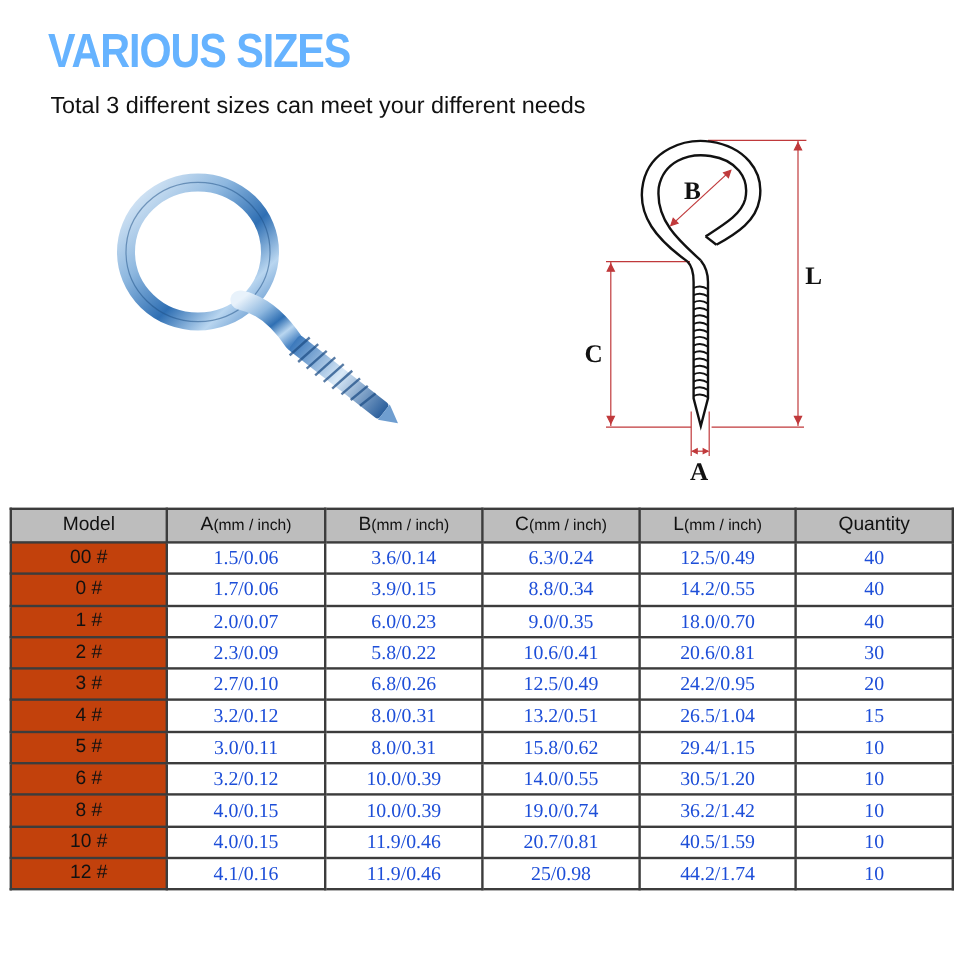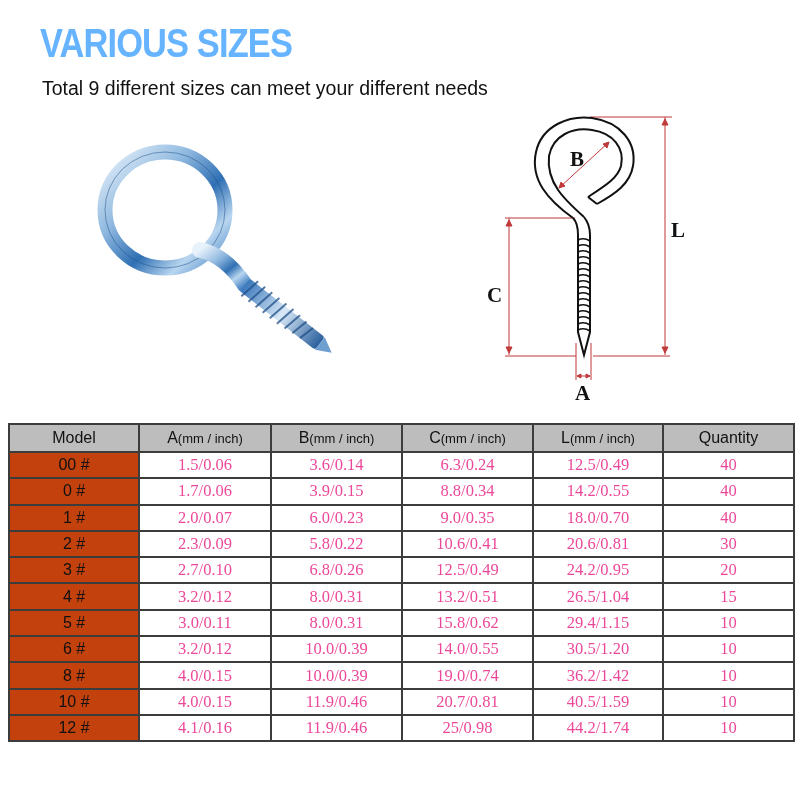--- a/index.html
+++ b/index.html
@@ -29,28 +29,28 @@
     }
     table.spec th {
       background:#bdbdbd; font-family:"Liberation Sans", sans-serif; font-weight:normal;
       font-size:16px; color:#111; height:26px;
     }
     table.spec th .unit { font-size:13px; }
     table.spec td.model {
       background:#c2410c; font-family:"Liberation Sans", sans-serif; font-size:16px; color:#111;
     }
     table.spec td.val {
-      background:#ffffff; font-family:"Liberation Serif", serif; font-size:16.5px; color:#ec4899;
+      background:#ffffff; font-family:"Liberation Serif", serif; font-size:16.5px; color:#1d4ed8;
     }
   </style>
 </head>
 <body>
 
 <div class="title">VARIOUS SIZES</div>
-<div class="subtitle">Total 9 different sizes can meet your different needs</div>
+<div class="subtitle">Total 3 different sizes can meet your different needs</div>
 
 <svg class="photo" viewBox="0 0 280 225" xmlns="http://www.w3.org/2000/svg">
   <defs>
     <linearGradient id="metal" x1="0" y1="0" x2="1" y2="1">
       <stop offset="0" stop-color="#e8f2fb"></stop>
       <stop offset="0.35" stop-color="#8db7df"></stop>
       <stop offset="0.6" stop-color="#2f6fb3"></stop>
       <stop offset="0.8" stop-color="#b9d6f0"></stop>
       <stop offset="1" stop-color="#4b85c4"></stop>
     </linearGradient>

